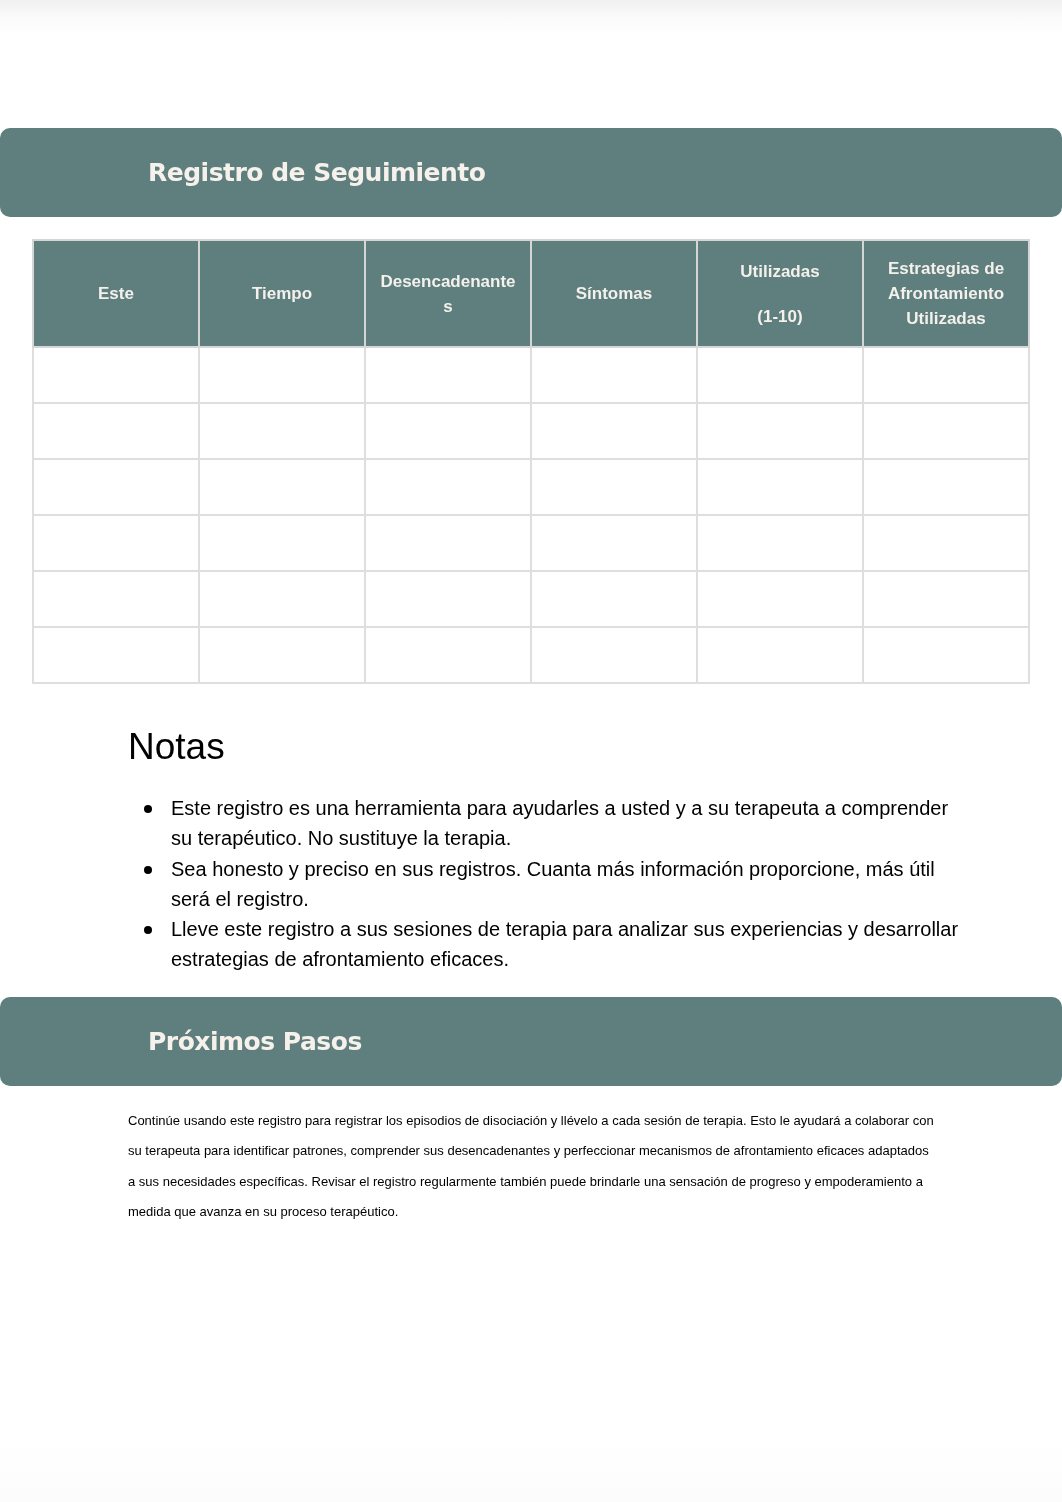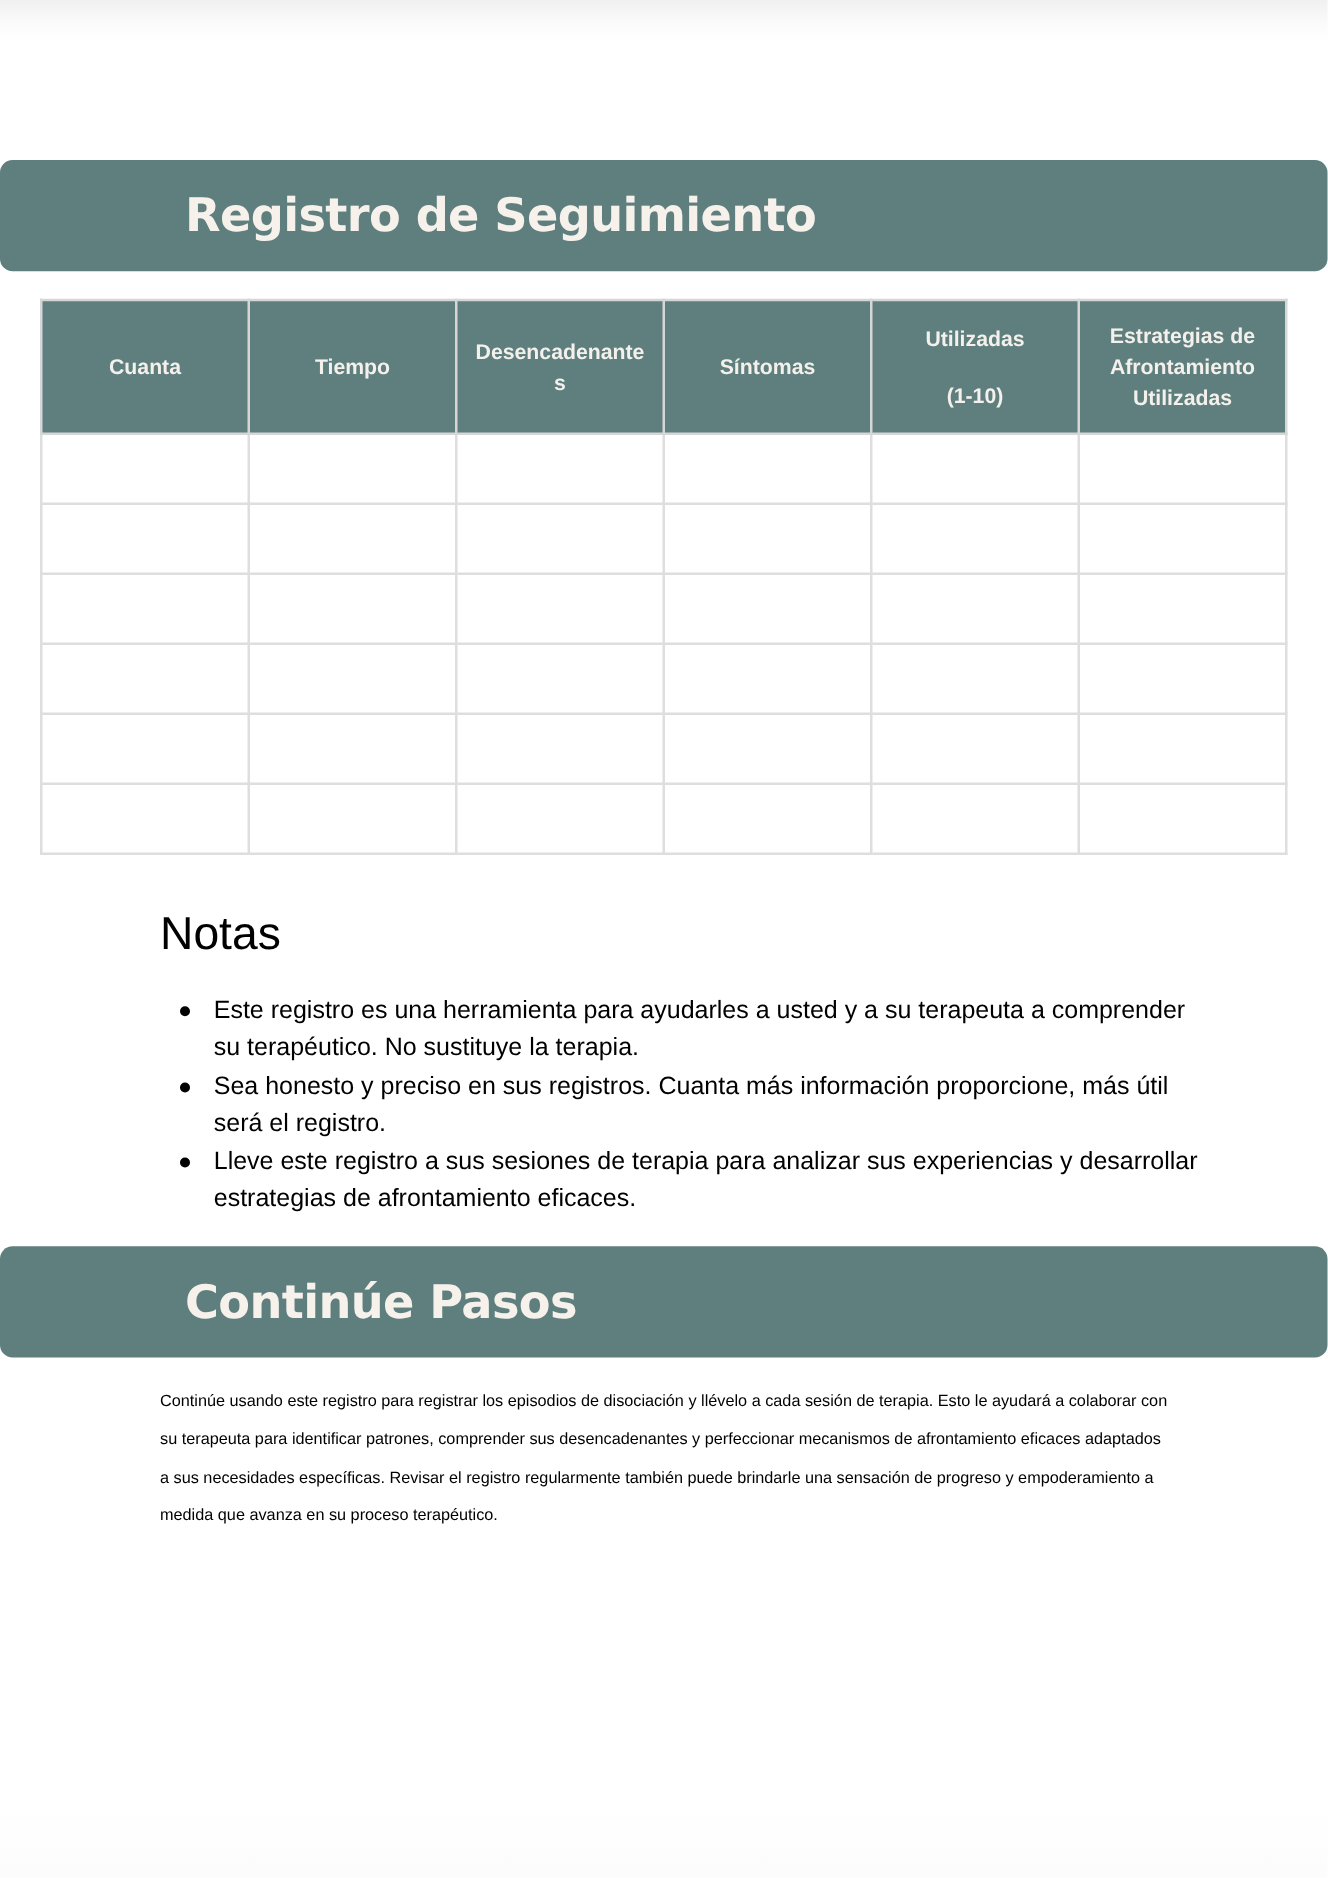--- a/index.html
+++ b/index.html
@@ -37,21 +37,21 @@
       box-sizing: border-box;
     }
     .banner-title {
       position: absolute;
       left: 148px;
       top: 0;
       height: 89px;
       line-height: 89px;
       font-family: "DejaVu Sans", sans-serif;
       font-weight: bold;
-      font-size: 37px;
+      font-size: 25px;
       letter-spacing: -0.5px;
       color: #f7f1ec;
       margin: 0;
     }
     #banner-tracking { top: 128px; }
     #banner-next { top: 997px; }
 
     .log-table {
       position: absolute;
       left: 32px;
@@ -132,21 +132,21 @@
 
 <div class="top-shade"></div>
 
 <div class="banner" id="banner-tracking">
   <h1 class="banner-title">Registro de Seguimiento</h1>
 </div>
 
 <table class="log-table">
   <thead>
     <tr>
-      <th>Cuanta</th>
+      <th>Este</th>
       <th>Tiempo</th>
       <th><span style="word-break: break-all;">Desencadenantes</span></th>
       <th>Síntomas</th>
       <th>
         <span>Utilizadas</span>
         <span class="th-break"></span>
         <span>(1-10)</span>
       </th>
       <th>Estrategias de Afrontamiento Utilizadas</th>
     </tr>
@@ -213,18 +213,18 @@
     <span class="bullet"></span>
     <span>Sea honesto y preciso en sus registros. Cuanta más información proporcione, más útil será el registro.</span>
   </li>
   <li>
     <span class="bullet"></span>
     <span>Lleve este registro a sus sesiones de terapia para analizar sus experiencias y desarrollar estrategias de afrontamiento eficaces.</span>
   </li>
 </ul>
 
 <div class="banner" id="banner-next">
-  <h1 class="banner-title">Continúe Pasos</h1>
+  <h1 class="banner-title">Próximos Pasos</h1>
 </div>
 
 <p class="next-body">Continúe usando este registro para registrar los episodios de disociación y llévelo a cada sesión de terapia. Esto le ayudará a colaborar con su terapeuta para identificar patrones, comprender sus desencadenantes y perfeccionar mecanismos de afrontamiento eficaces adaptados a sus necesidades específicas. Revisar el registro regularmente también puede brindarle una sensación de progreso y empoderamiento a medida que avanza en su proceso terapéutico.</p>
 
 <div class="bottom-shade"></div>
 
 </body></html>

